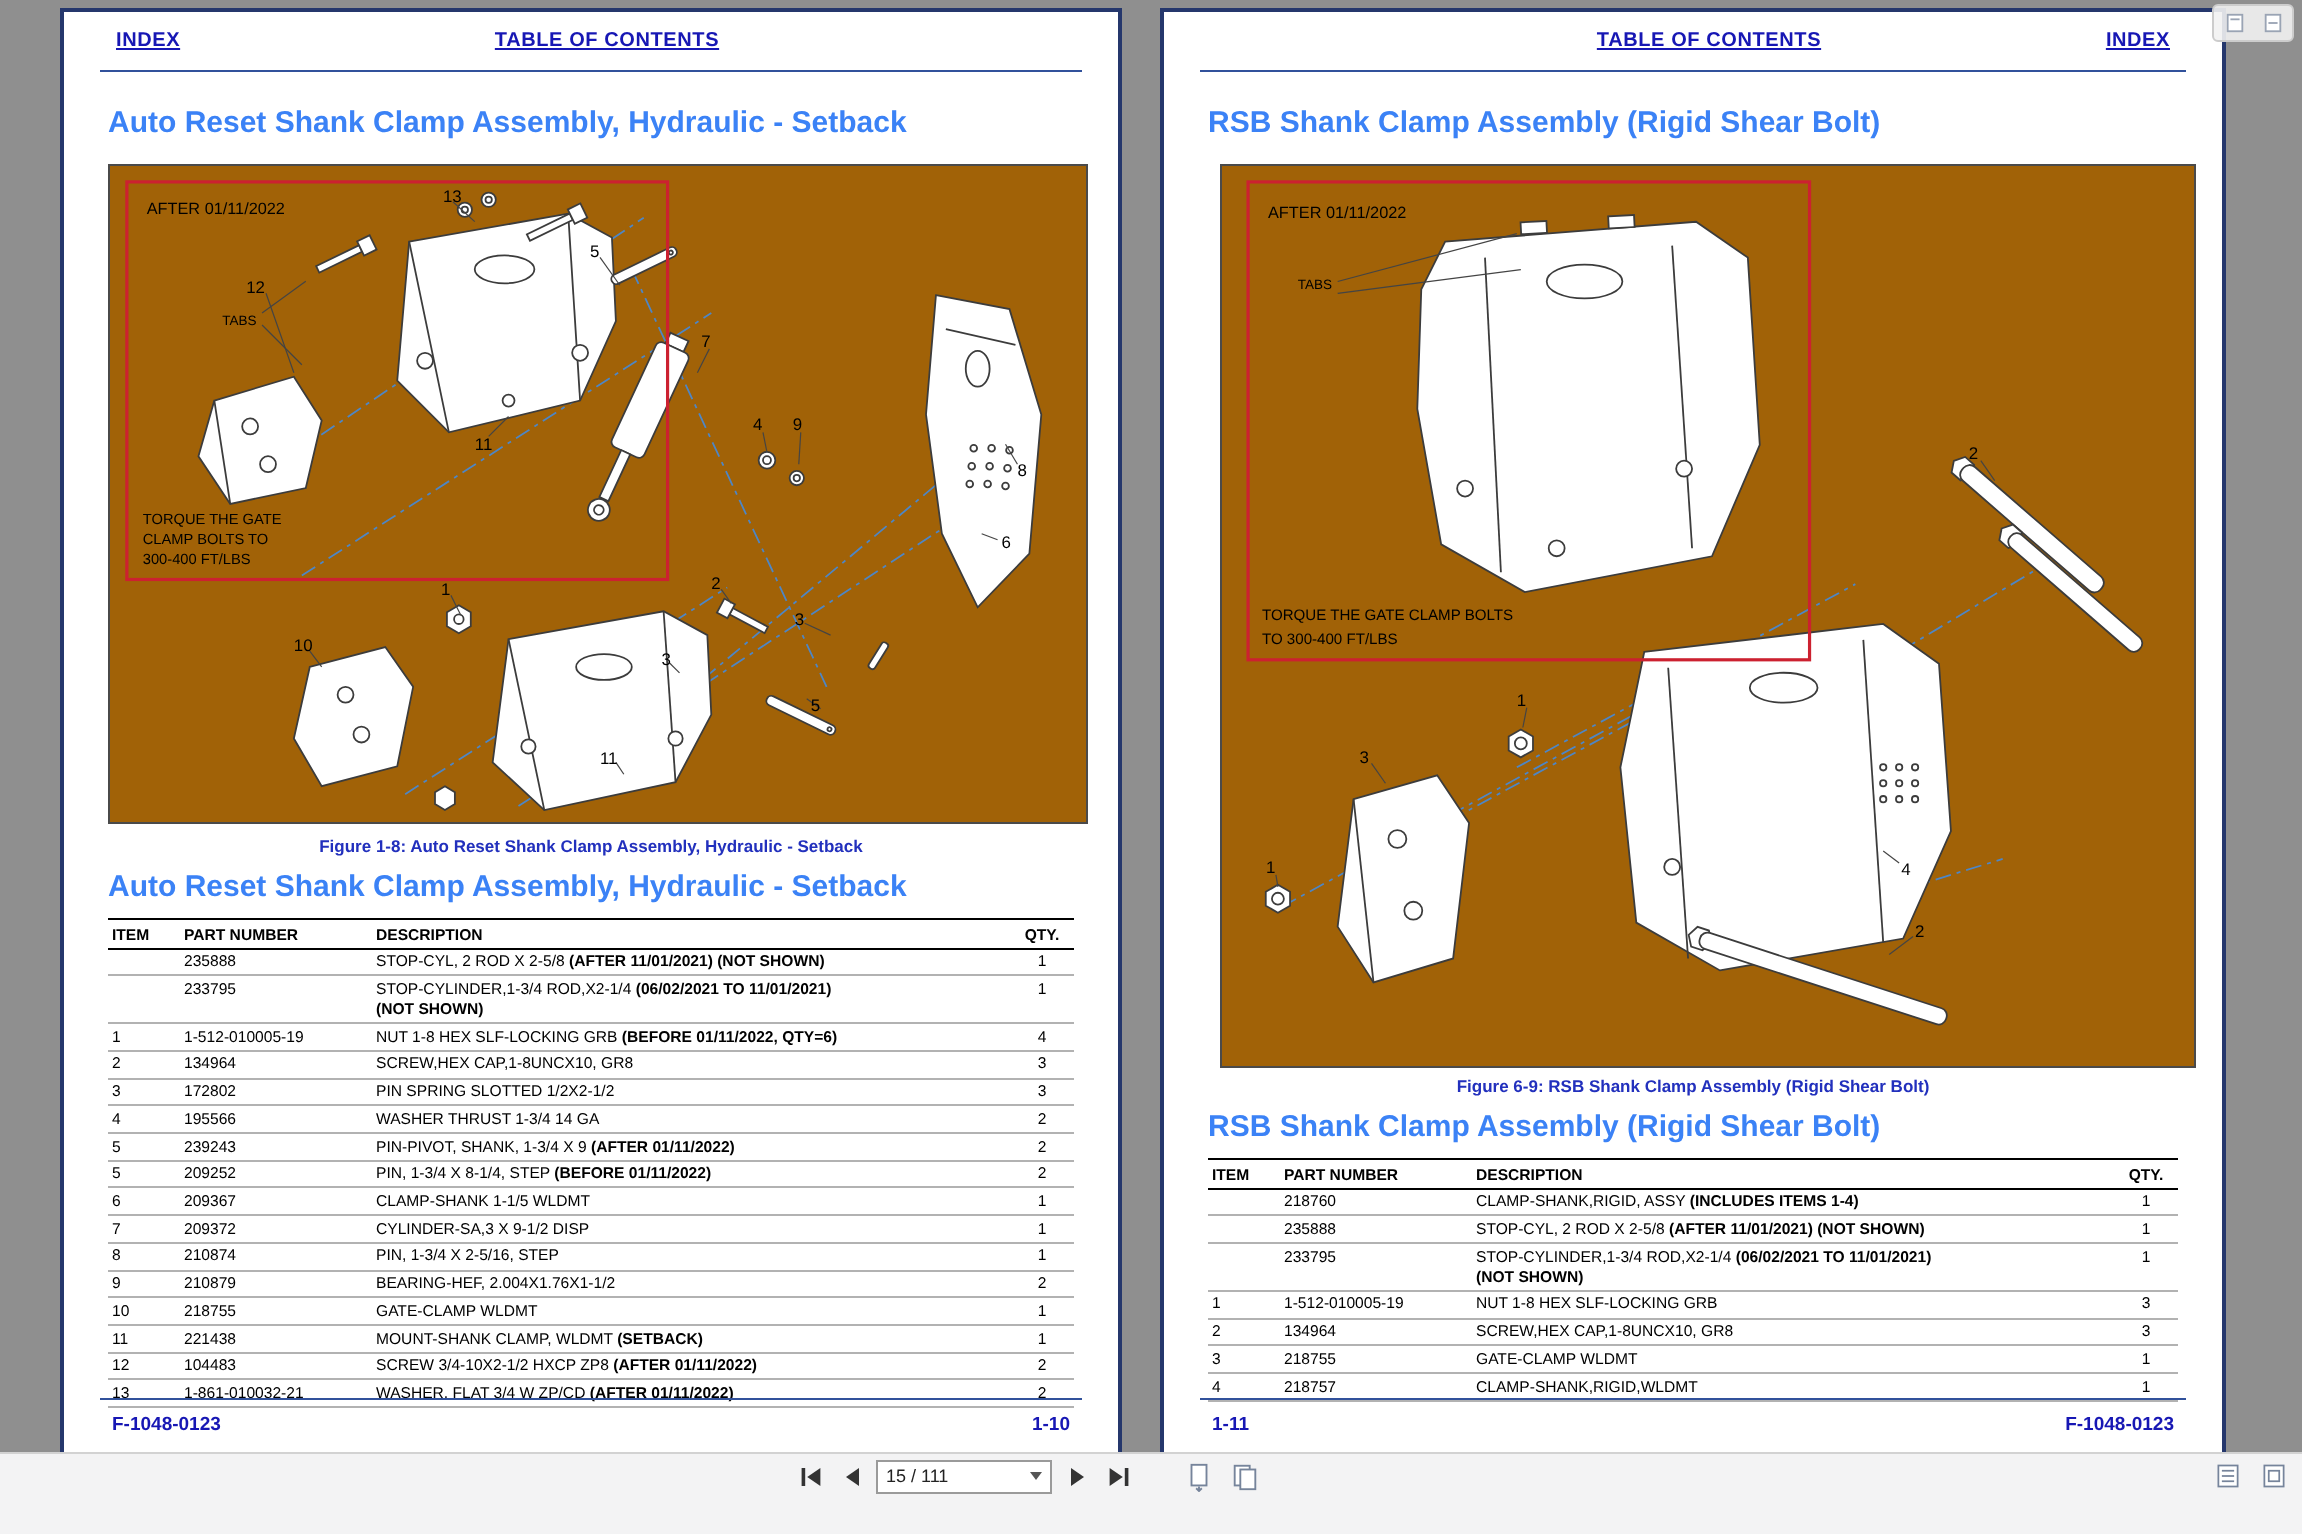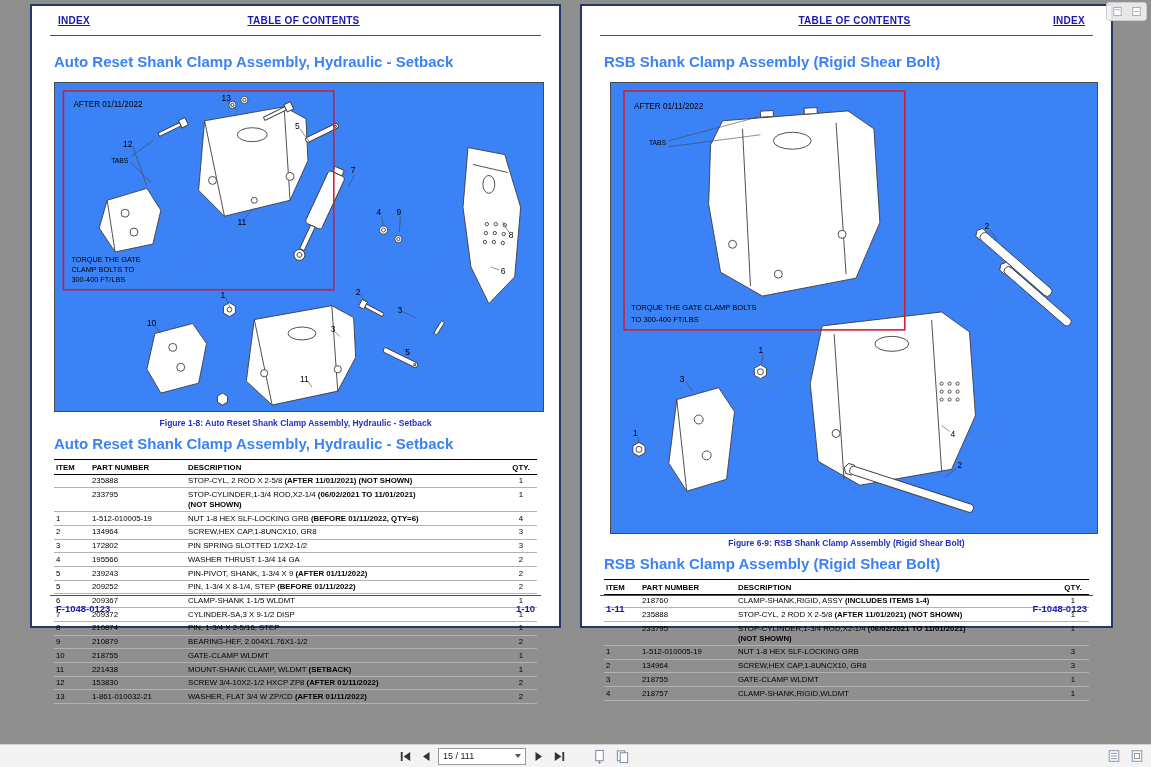--- a/index.html
+++ b/index.html
@@ -1,50 +1,50 @@
 <!DOCTYPE html>
 <html><head>
 <meta charset="utf-8">
 <style>
   * { margin:0; padding:0; box-sizing:border-box; }
   html,body { width:1151px; height:767px; overflow:hidden; }
   body { background:#8f8f8f; font-family:"Liberation Sans", sans-serif; position:relative; }
 
-  .page { position:absolute; top:4px; height:624px; background:#fff; border:2px solid #25376c; }
+  .page { position:absolute; top:4px; height:728px; background:#fff; border:2px solid #25376c; }
   #left-page { left:30px; width:531px; }
   #right-page { left:580px; width:533px; }
 
   .hdr-link { position:absolute; top:9px; font-size:10px; font-weight:bold; color:#1717b4;
               text-decoration:underline; letter-spacing:.3px; cursor:pointer; }
   .hdr-link.center { left:16px; right:0; text-align:center; display:block; }
   .hdr-rule { position:absolute; top:29px; left:18px; right:18px; border-top:1px solid #31519b; }
 
   .pg-title { position:absolute; left:22px; right:18px; font-size:15px; font-weight:bold; color:#3b82f6; }
 
-  .diagram { position:absolute; border:1px solid #4a4a4a; background:#3b82f6; }
+  .diagram { position:absolute; border:1px solid #4a4a4a; background:#a16207; }
   .diagram svg { display:block; width:100%; height:100%; }
 
   .fig-caption { position:absolute; left:0; right:0; text-align:center; font-size:8.5px;
                  font-weight:bold; color:#2230bd; }
 
   .table-wrap { position:absolute; left:22px; right:22px; }
   table.parts { width:100%; border-collapse:collapse; table-layout:fixed; }
   .parts th { font-size:7.8px; text-align:left; border-top:1.8px solid #000;
               border-bottom:1.4px solid #000; padding:2.5px 2px 2px; color:#000; }
   .parts td { font-size:7.8px; border-bottom:1px solid #b2b2b2; padding:1.6px 2px 1px;
               vertical-align:top; line-height:1.3; color:#000; }
   .parts .w-item { width:36px; } .parts .w-part { width:96px; } .parts .w-qty { width:32px; }
   .parts .c-qty, .parts th.c-qty { text-align:center; }
   .parts b { font-weight:bold; }
   .parts b.blk { display:block; }
 
   .ftr-rule { position:absolute; bottom:30px; left:18px; right:18px; border-top:1.5px solid #31519b; }
   .ftr-text { position:absolute; bottom:12px; font-size:9.5px; font-weight:bold; color:#1717b4;text-align:right; }
 
-  .bottom-bar { position:absolute; left:0; right:0; bottom:0; height:23px; background:#f3f3f4;
+  .bottom-bar { position:absolute; left:0; right:0; bottom:0; height:41px; background:#f3f3f4;
                 border-top:1px solid #d2d2d2;text-align:right; }
   .nav-cluster { position:absolute; left:396px; top:2px; display:flex; align-items:center; gap:3px; }
   .view-cluster { position:absolute; left:590px; top:2px; display:flex; align-items:center; gap:5px; }
   .corner-icons { position:absolute; right:5px; top:2px; display:flex; align-items:center; gap:5px; }
   .tb-btn { width:18px; height:18px; border:none; background:transparent; display:flex;
             align-items:center; justify-content:center; padding:0; cursor:pointer; border-radius:2px; }
   .page-combo { width:88px; height:17px; background:#fff; border:1px solid #9a9a9a; display:flex;
                 align-items:center; font-size:9px; color:#222; padding:0 4px; cursor:pointer; }
   .page-combo .caret { margin-left:auto; width:0; height:0; border-left:3.5px solid transparent;
                        border-right:3.5px solid transparent; border-top:4px solid #555; }
@@ -302,21 +302,21 @@
             <td class="c-qty">1</td>
           </tr>
           <tr>
             <td class="c-item">11</td>
             <td class="c-part">221438</td>
             <td class="c-desc"><span>MOUNT-SHANK CLAMP, WLDMT </span><b>(SETBACK)</b></td>
             <td class="c-qty">1</td>
           </tr>
           <tr>
             <td class="c-item">12</td>
-            <td class="c-part">153830</td>
+            <td class="c-part">104483</td>
             <td class="c-desc"><span>SCREW 3/4-10X2-1/2 HXCP ZP8 </span><b>(AFTER 01/11/2022)</b></td>
             <td class="c-qty">2</td>
           </tr>
           <tr>
             <td class="c-item">13</td>
             <td class="c-part">1-861-010032-21</td>
             <td class="c-desc"><span>WASHER, FLAT 3/4 W ZP/CD </span><b>(AFTER 01/11/2022)</b></td>
             <td class="c-qty">2</td>
           </tr>
         </tbody>

